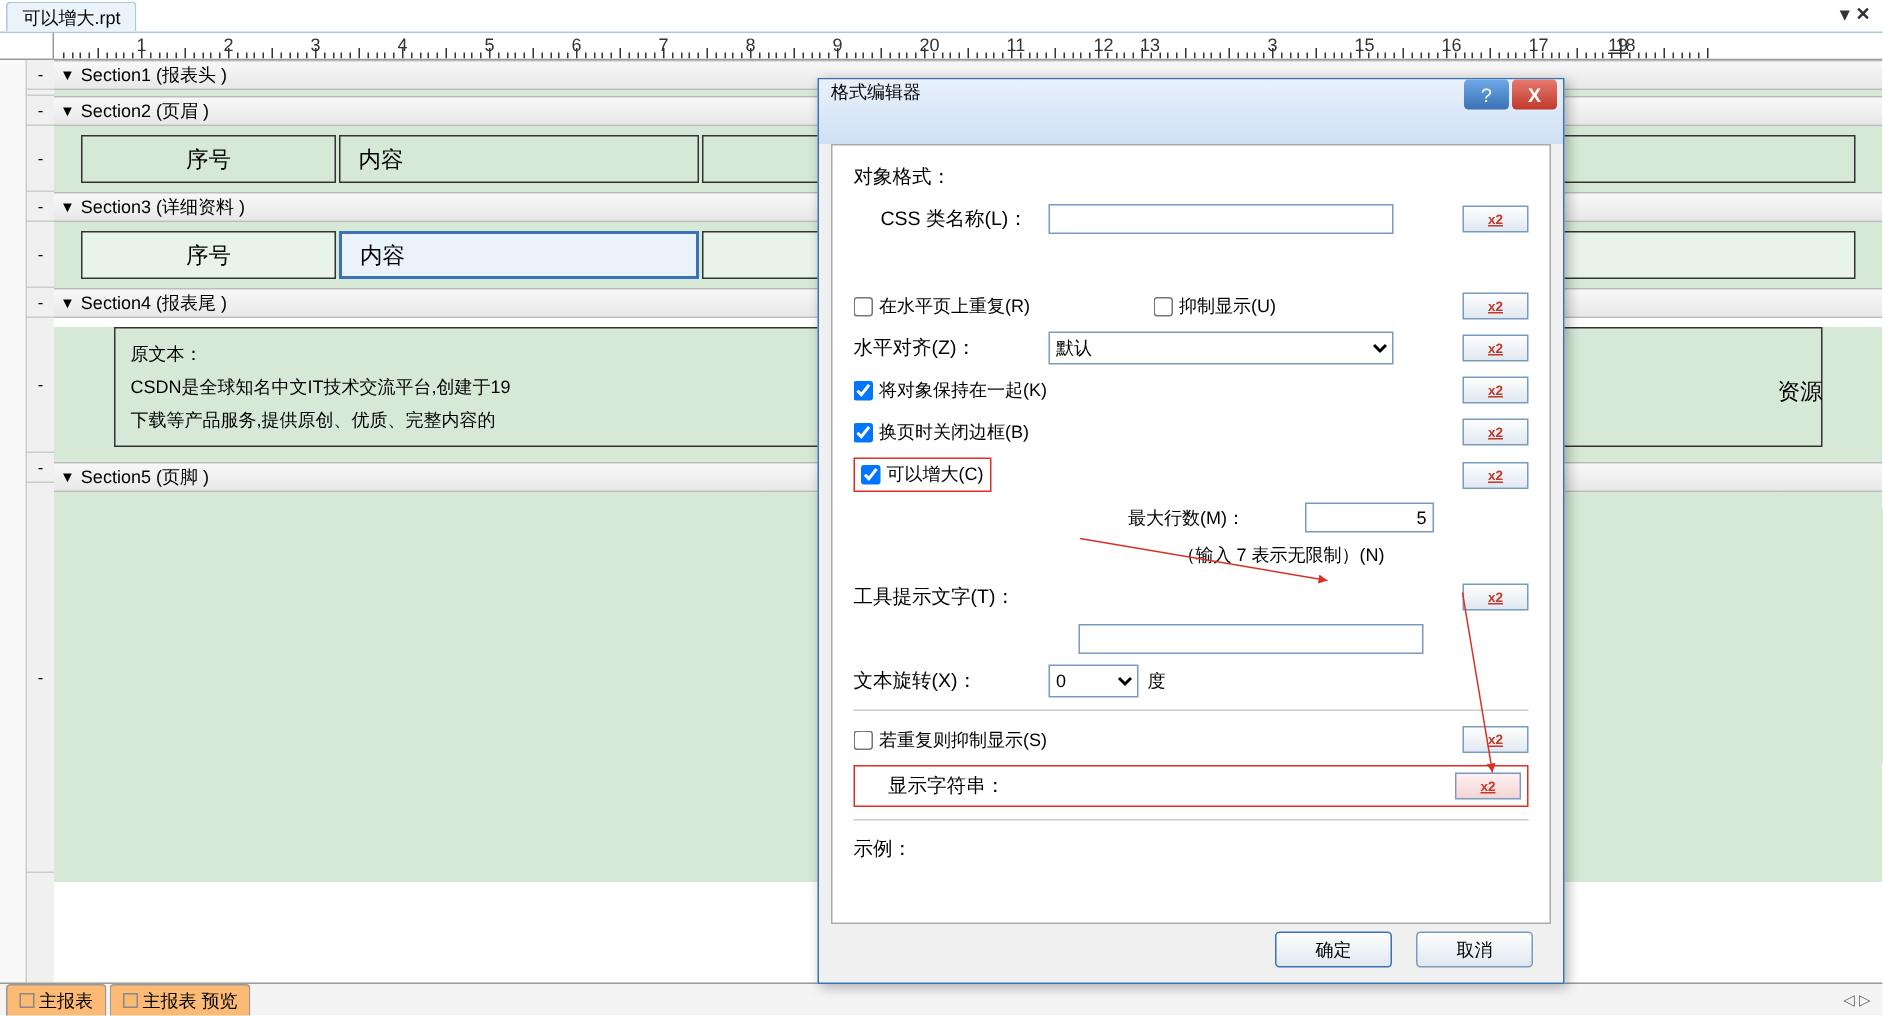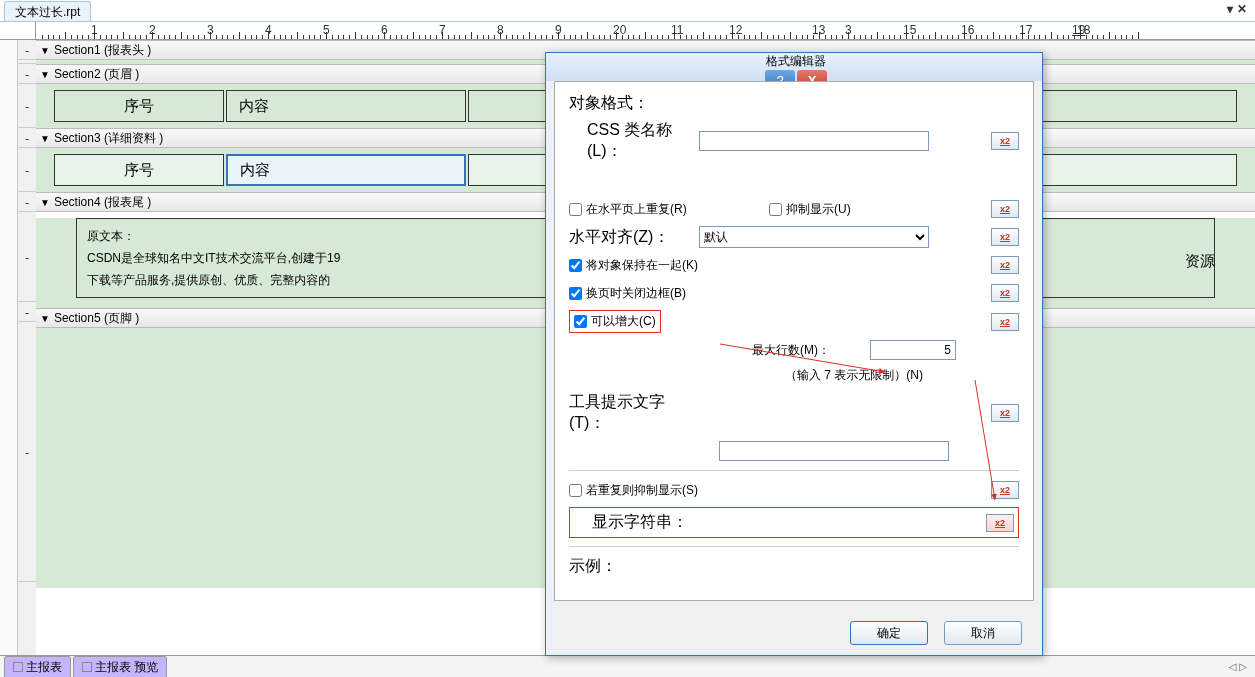--- a/index.html
+++ b/index.html
@@ -35,46 +35,46 @@
 .field-box { border: 1px solid #333; background: #d6e9d6; display: flex; align-items: center; padding: 0 12px; font-size: 15px; }
 .field-box.th { font-family: SimSun; }
 .field-box.cell { background: #d6e9d6; }
 .row-detail .field-box { background: #e8f4e8; }
 .field-box.sel { border: 2px solid #3a72b5; background: #eaf2fa; }
 
 .longtext { margin: 6px 40px; border: 1px solid #333; background: #d6e9d6; padding: 6px 10px; font-size: 15px; line-height: 22px; font-family: SimSun; }
 
 
 .bottom-tabs { position: absolute; bottom: 0; left: 0; right: 0; height: 22px; background: #f4f4f4; border-top: 1px solid #999; display: flex; align-items: center; padding-left: 4px; gap: 2px; }
-.bottom-tabs .bt { padding: 2px 8px; border: 1px solid #999; border-bottom: none; background: #c4b5fd; font-size: 12px; border-radius: 3px 3px 0 0; display: flex; align-items: center; gap: 3px; cursor: pointer; }
+.bottom-tabs .bt { padding: 2px 8px; border: 1px solid #999; border-bottom: none; background: #fdba74; font-size: 12px; border-radius: 3px 3px 0 0; display: flex; align-items: center; gap: 3px; cursor: pointer; }
 .bottom-tabs .bt .ico { width: 10px; height: 10px; border: 1px solid #888; display: inline-block; }
 .nav-arrows { position: absolute; right: 8px; display: flex; gap: 6px; font-size: 10px; color: #666; }
 
 
 .dialog { position: absolute; left: 545px; top: 52px; width: 498px; height: 604px; background: #f0f0f0; border: 1px solid #3a72b5; box-shadow: 2px 2px 8px rgba(0,0,0,0.3); }
-.dlg-title { height: 28px; background: linear-gradient(#e9f1fb,#cfe0f4); display: flex; align-items: center; padding: 0 4px 0 8px; font-size: 12px; flex-direction: column; }
+.dlg-title { height: 43px; background: linear-gradient(#e9f1fb,#cfe0f4); display: flex; padding: 0 4px 0 8px; font-size: 12px; }
 .dlg-title .t { flex: 1; }
 .dlg-btns { display: flex; gap: 2px; }
 .dlg-btn { width: 30px; height: 20px; border-radius: 3px; display: flex; align-items: center; justify-content: center; font-size: 13px; color: #fff; cursor: pointer; }
 .dlg-btn.help { background: linear-gradient(#6fa8e6,#3a72b5); }
 .dlg-btn.close { background: linear-gradient(#e67a6f,#c0392b); font-weight: bold; }
 
 .dlg-tabs { display: flex; padding: 4px 4px 0 8px; }
 .dlg-tab { padding: 4px 16px; border: 1px solid #aaa; background: #f0f0f0; margin-right: 2px; font-size: 12px; cursor: pointer; position: relative; }
 .dlg-tab.active { background: #fff; border-bottom-color: #fff; z-index: 2; }
 .dlg-panel { background: #fff; border: 1px solid #aaa; margin: 0 8px 8px 8px; padding: 10px 14px; height: 520px; position: relative; }
 
 .form-row { display: flex; align-items: center; margin-bottom: 6px; min-height: 22px; }
-.form-row .lbl { width: 130px; font-size: 16px; }
+.form-row .lbl { width: 130px; font-size: 13px; }
 .form-row .lbl.indent { padding-left: 18px; }
 .form-row input[type=text] { height: 20px; border: 1px solid #7a9ac0; padding: 0 4px; font-size: 12px; }
 .form-row input.wide { width: 230px; }
 .form-row input.sel-val { background: #3a72b5; color: #fff; }
 .form-row select { height: 22px; border: 1px solid #7a9ac0; width: 230px; font-size: 12px; background: #fff; }
-.form-row .x2 { width: 28px; height: 18px; border: 1px solid #7a9ac0; background: linear-gradient(#fefefe,#e0e8f0); margin-left: auto; font-size: 9px; font-weight: bold; color: #c0392b; display: flex; align-items: center; justify-content: center; cursor: pointer; text-decoration: underline; }
+.form-row .x2 { width: 44px; height: 18px; border: 1px solid #7a9ac0; background: linear-gradient(#fefefe,#e0e8f0); margin-left: auto; font-size: 9px; font-weight: bold; color: #c0392b; display: flex; align-items: center; justify-content: center; cursor: pointer; text-decoration: underline; }
 .form-row .x2.edit { background: linear-gradient(#fff0f0,#f5d5d5); }
 .chk { display: flex; align-items: center; gap: 4px; }
 .chk input { width: 13px; height: 13px; }
 .hr { height: 1px; background: #ccc; margin: 8px 0; }
 .red-box { border: 1px solid #d93025; }
 
 .indent-block { padding-left: 120px; margin: 4px 0 8px 0; }
 .indent-block .il { font-size: 12px; text-align: center; }
 .max-row-input { width: 86px; height: 20px; border: 1px solid #999; text-align: right; padding: 0 6px; }
 
@@ -82,21 +82,21 @@
 .dlg-footer button { width: 78px; height: 24px; border: 1px solid #7a9ac0; background: linear-gradient(#fefefe,#e0e8f0); border-radius: 3px; font-size: 12px; cursor: pointer; }
 .dlg-footer button.primary { border-color: #3a72b5; }
 
 
 .arrow-svg { position: absolute; left: 0; top: 0; pointer-events: none; }
 </style>
 </head>
 <body>
 
 <div class="tab-bar">
-  <div class="file-tab">文本过长.rpt</div>
+  <div class="file-tab">可以增大.rpt</div>
   <div class="tab-controls">
     <span>▾</span>
     <span>✕</span>
   </div>
 </div>
 
 <div class="ruler-wrap">
   <div class="ruler-gutter"></div>
   <div class="ruler" id="ruler">
       <span style="left: 55px;">1</span>
@@ -224,21 +224,21 @@
       <div class="tick big" style="left: 696px;"></div>
       <div class="tick" style="left: 643.8px;"></div>
       <div class="tick" style="left: 649.6px;"></div>
       <div class="tick" style="left: 655.4px;"></div>
       <div class="tick" style="left: 661.2px;"></div>
       <div class="tick big" style="left: 667px;"></div>
       <div class="tick" style="left: 672.8px;"></div>
       <div class="tick" style="left: 678.6px;"></div>
       <div class="tick" style="left: 684.4px;"></div>
       <div class="tick" style="left: 690.2px;"></div>
-      <span style="left: 776px;">13</span>
+      <span style="left: 724px;">13</span>
       <div class="tick big" style="left: 754px;"></div>
       <div class="tick" style="left: 701.8px;"></div>
       <div class="tick" style="left: 707.6px;"></div>
       <div class="tick" style="left: 713.4px;"></div>
       <div class="tick" style="left: 719.2px;"></div>
       <div class="tick big" style="left: 725px;"></div>
       <div class="tick" style="left: 730.8px;"></div>
       <div class="tick" style="left: 736.6px;"></div>
       <div class="tick" style="left: 742.4px;"></div>
       <div class="tick" style="left: 748.2px;"></div>
@@ -460,20 +460,25 @@
     </div>
 
     <div class="form-row">
       <span class="lbl">工具提示文字(T)：</span>
       <span class="x2">x2</span>
     </div>
     <div class="form-row" style="padding-left:150px">
       <input type="text" class="wide" value="" style="">
     </div>
 
+    <div class="form-row">
+      <span class="lbl">文本旋转(X)：</span>
+      <select style="width:60px"><option>0</option></select>
+      <span style="margin-left:6px">度</span>
+    </div>
 
     <div class="hr"></div>
 
     <div class="form-row">
       <label class="chk">
           <input type="checkbox" style="">
           <span>若重复则抑制显示(S)</span>
         </label>
       <span class="x2">x2</span>
     </div>

